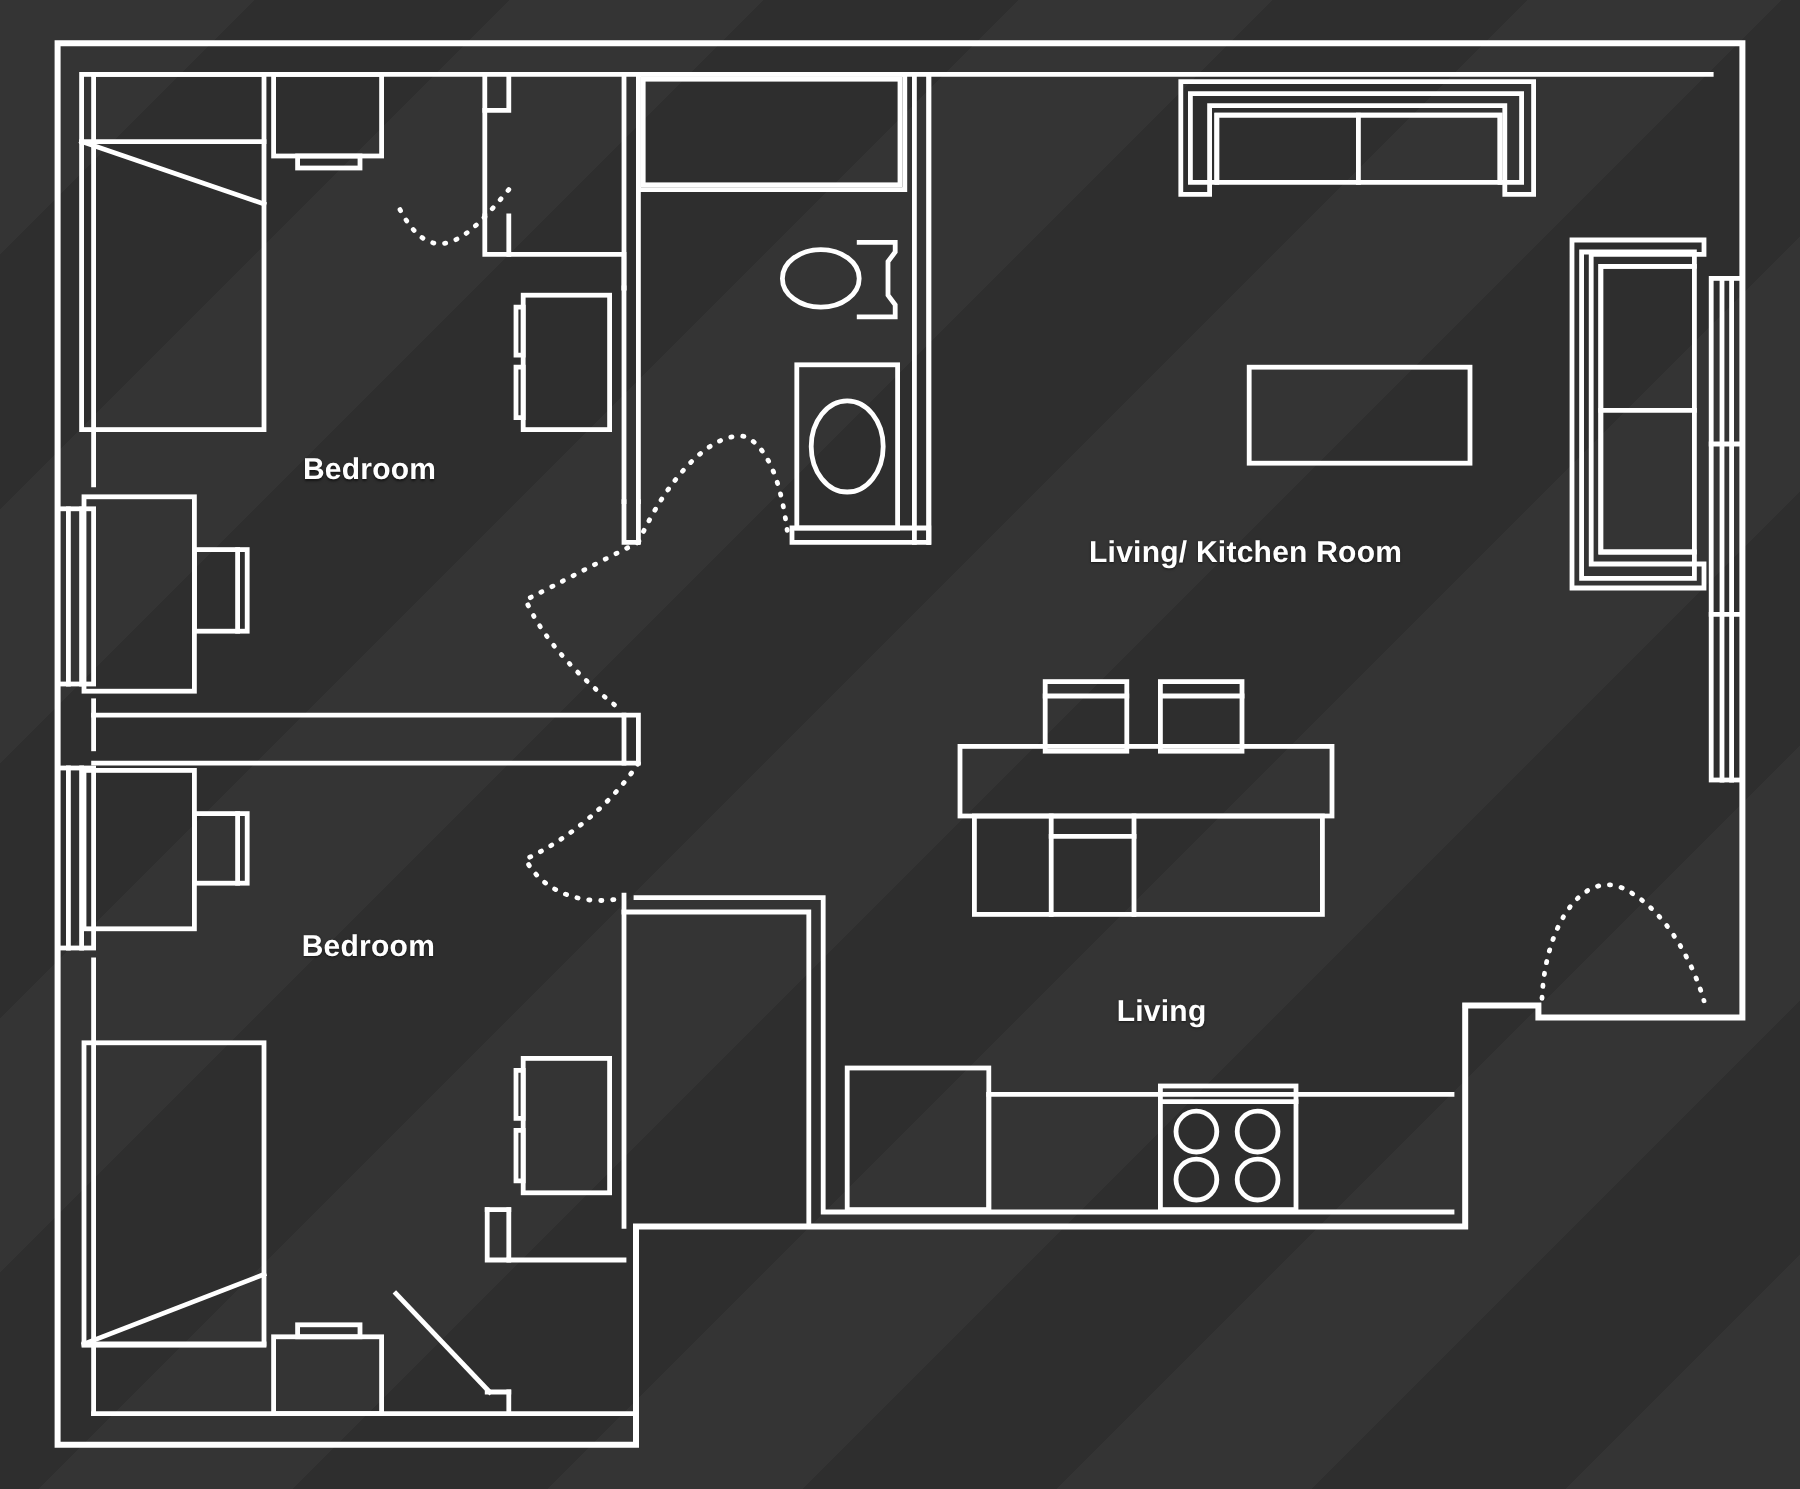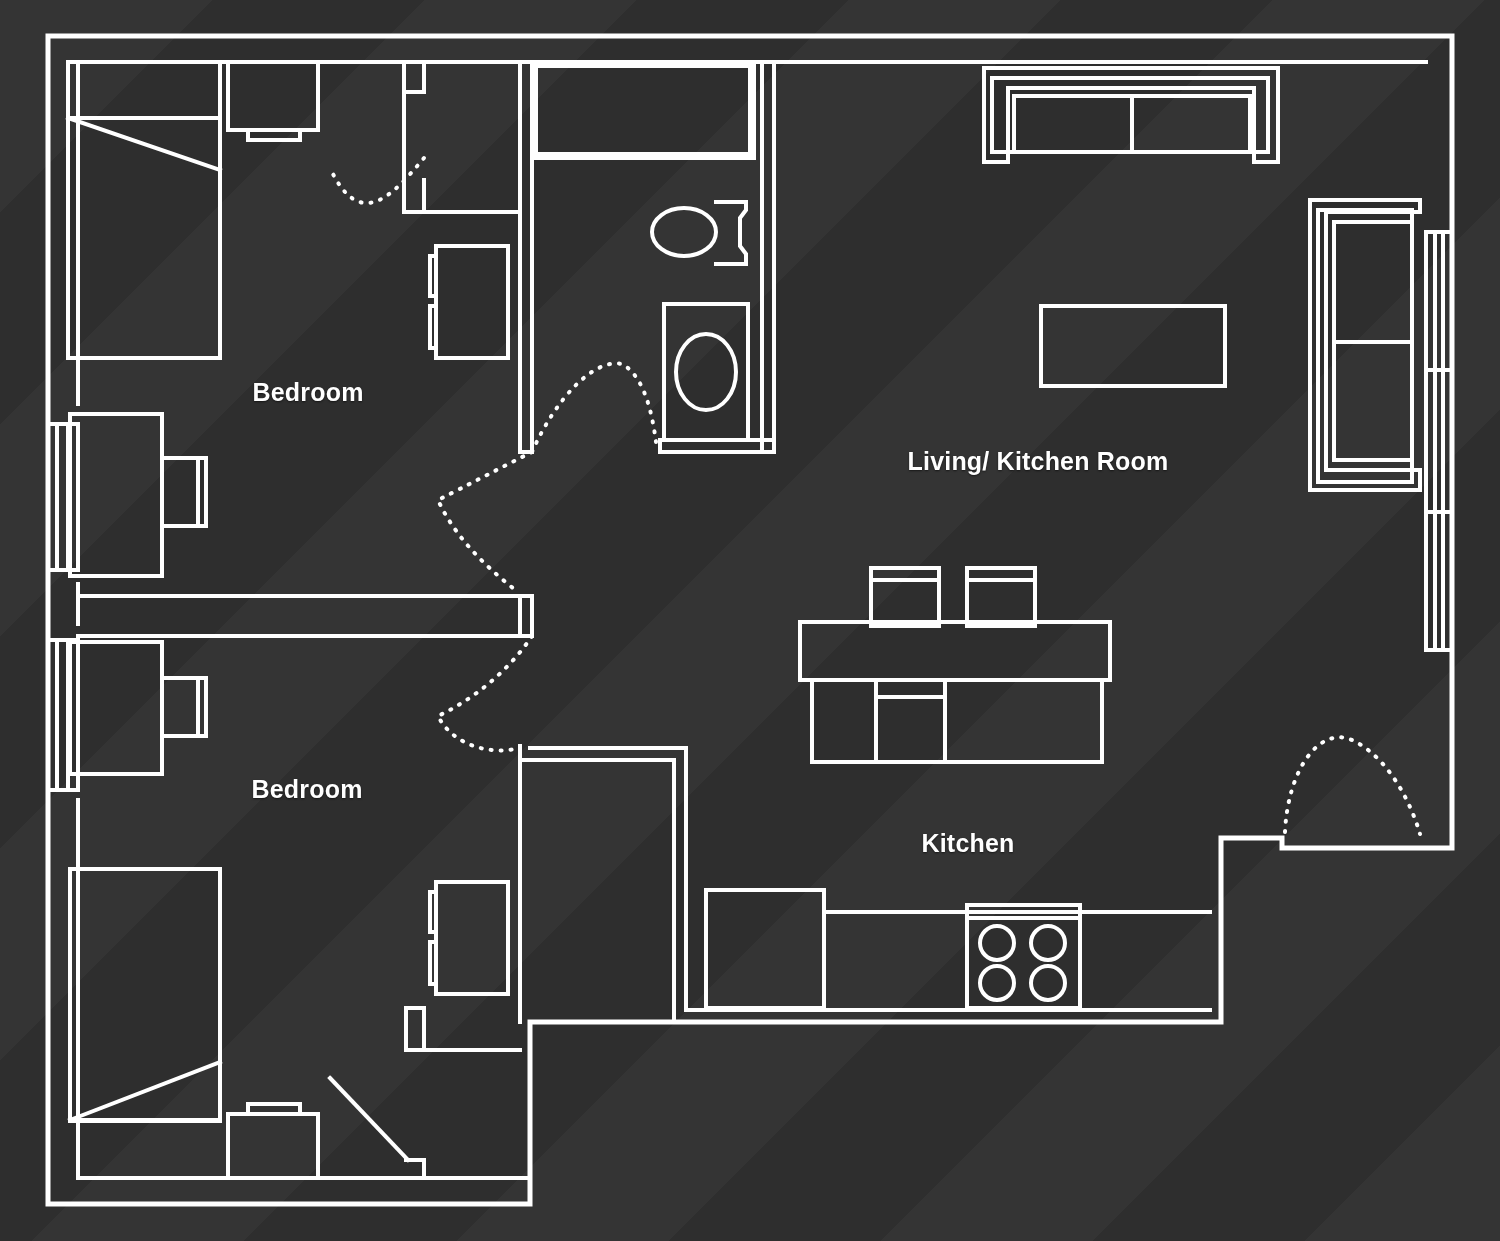--- a/index.html
+++ b/index.html
@@ -270,15 +270,15 @@
 
     </g>
   </svg>
 
   <div class="room-label" style="left:308px; top:392px;">Bedroom</div>
 
   <div class="room-label" style="left:307px; top:789px;">Bedroom</div>
 
   <div class="room-label" style="left:1038px; top:461px;">Living/ Kitchen Room</div>
 
-  <div class="room-label" style="left:968px; top:843px;">Kitchen</div>
+  <div class="room-label" style="left:968px; top:843px;">Living</div>
 
 </div>
 
 </body></html>

